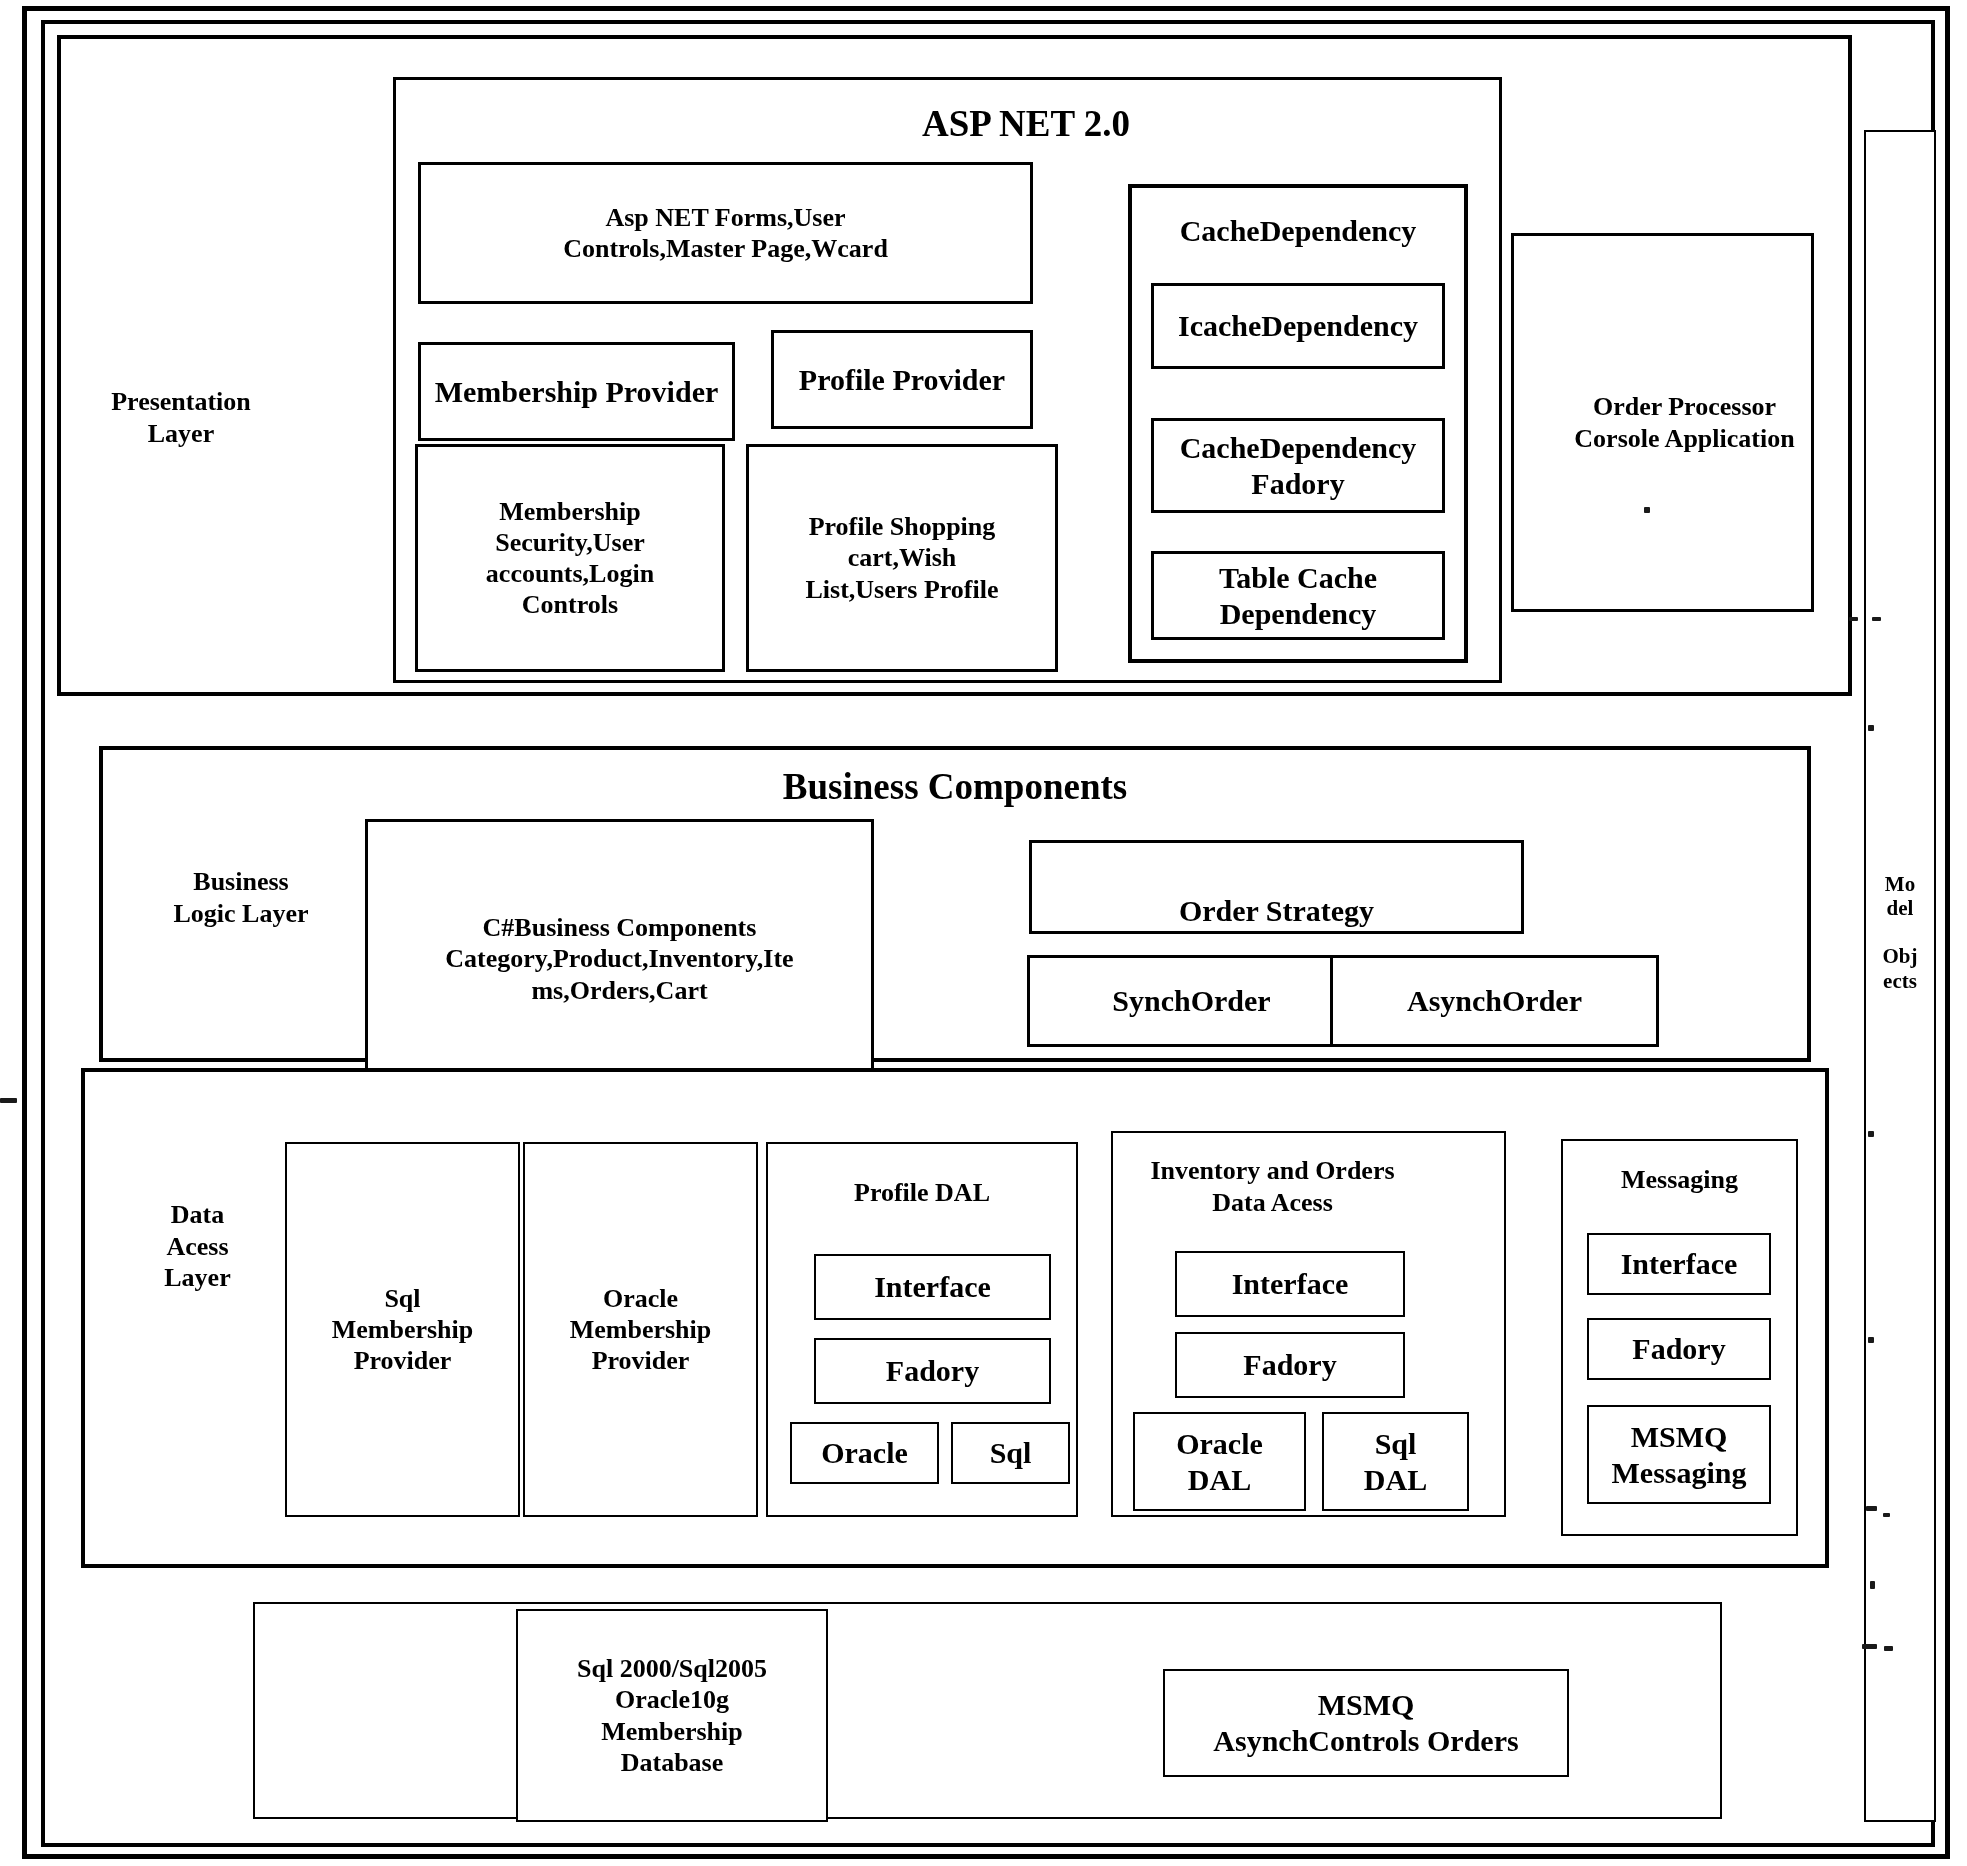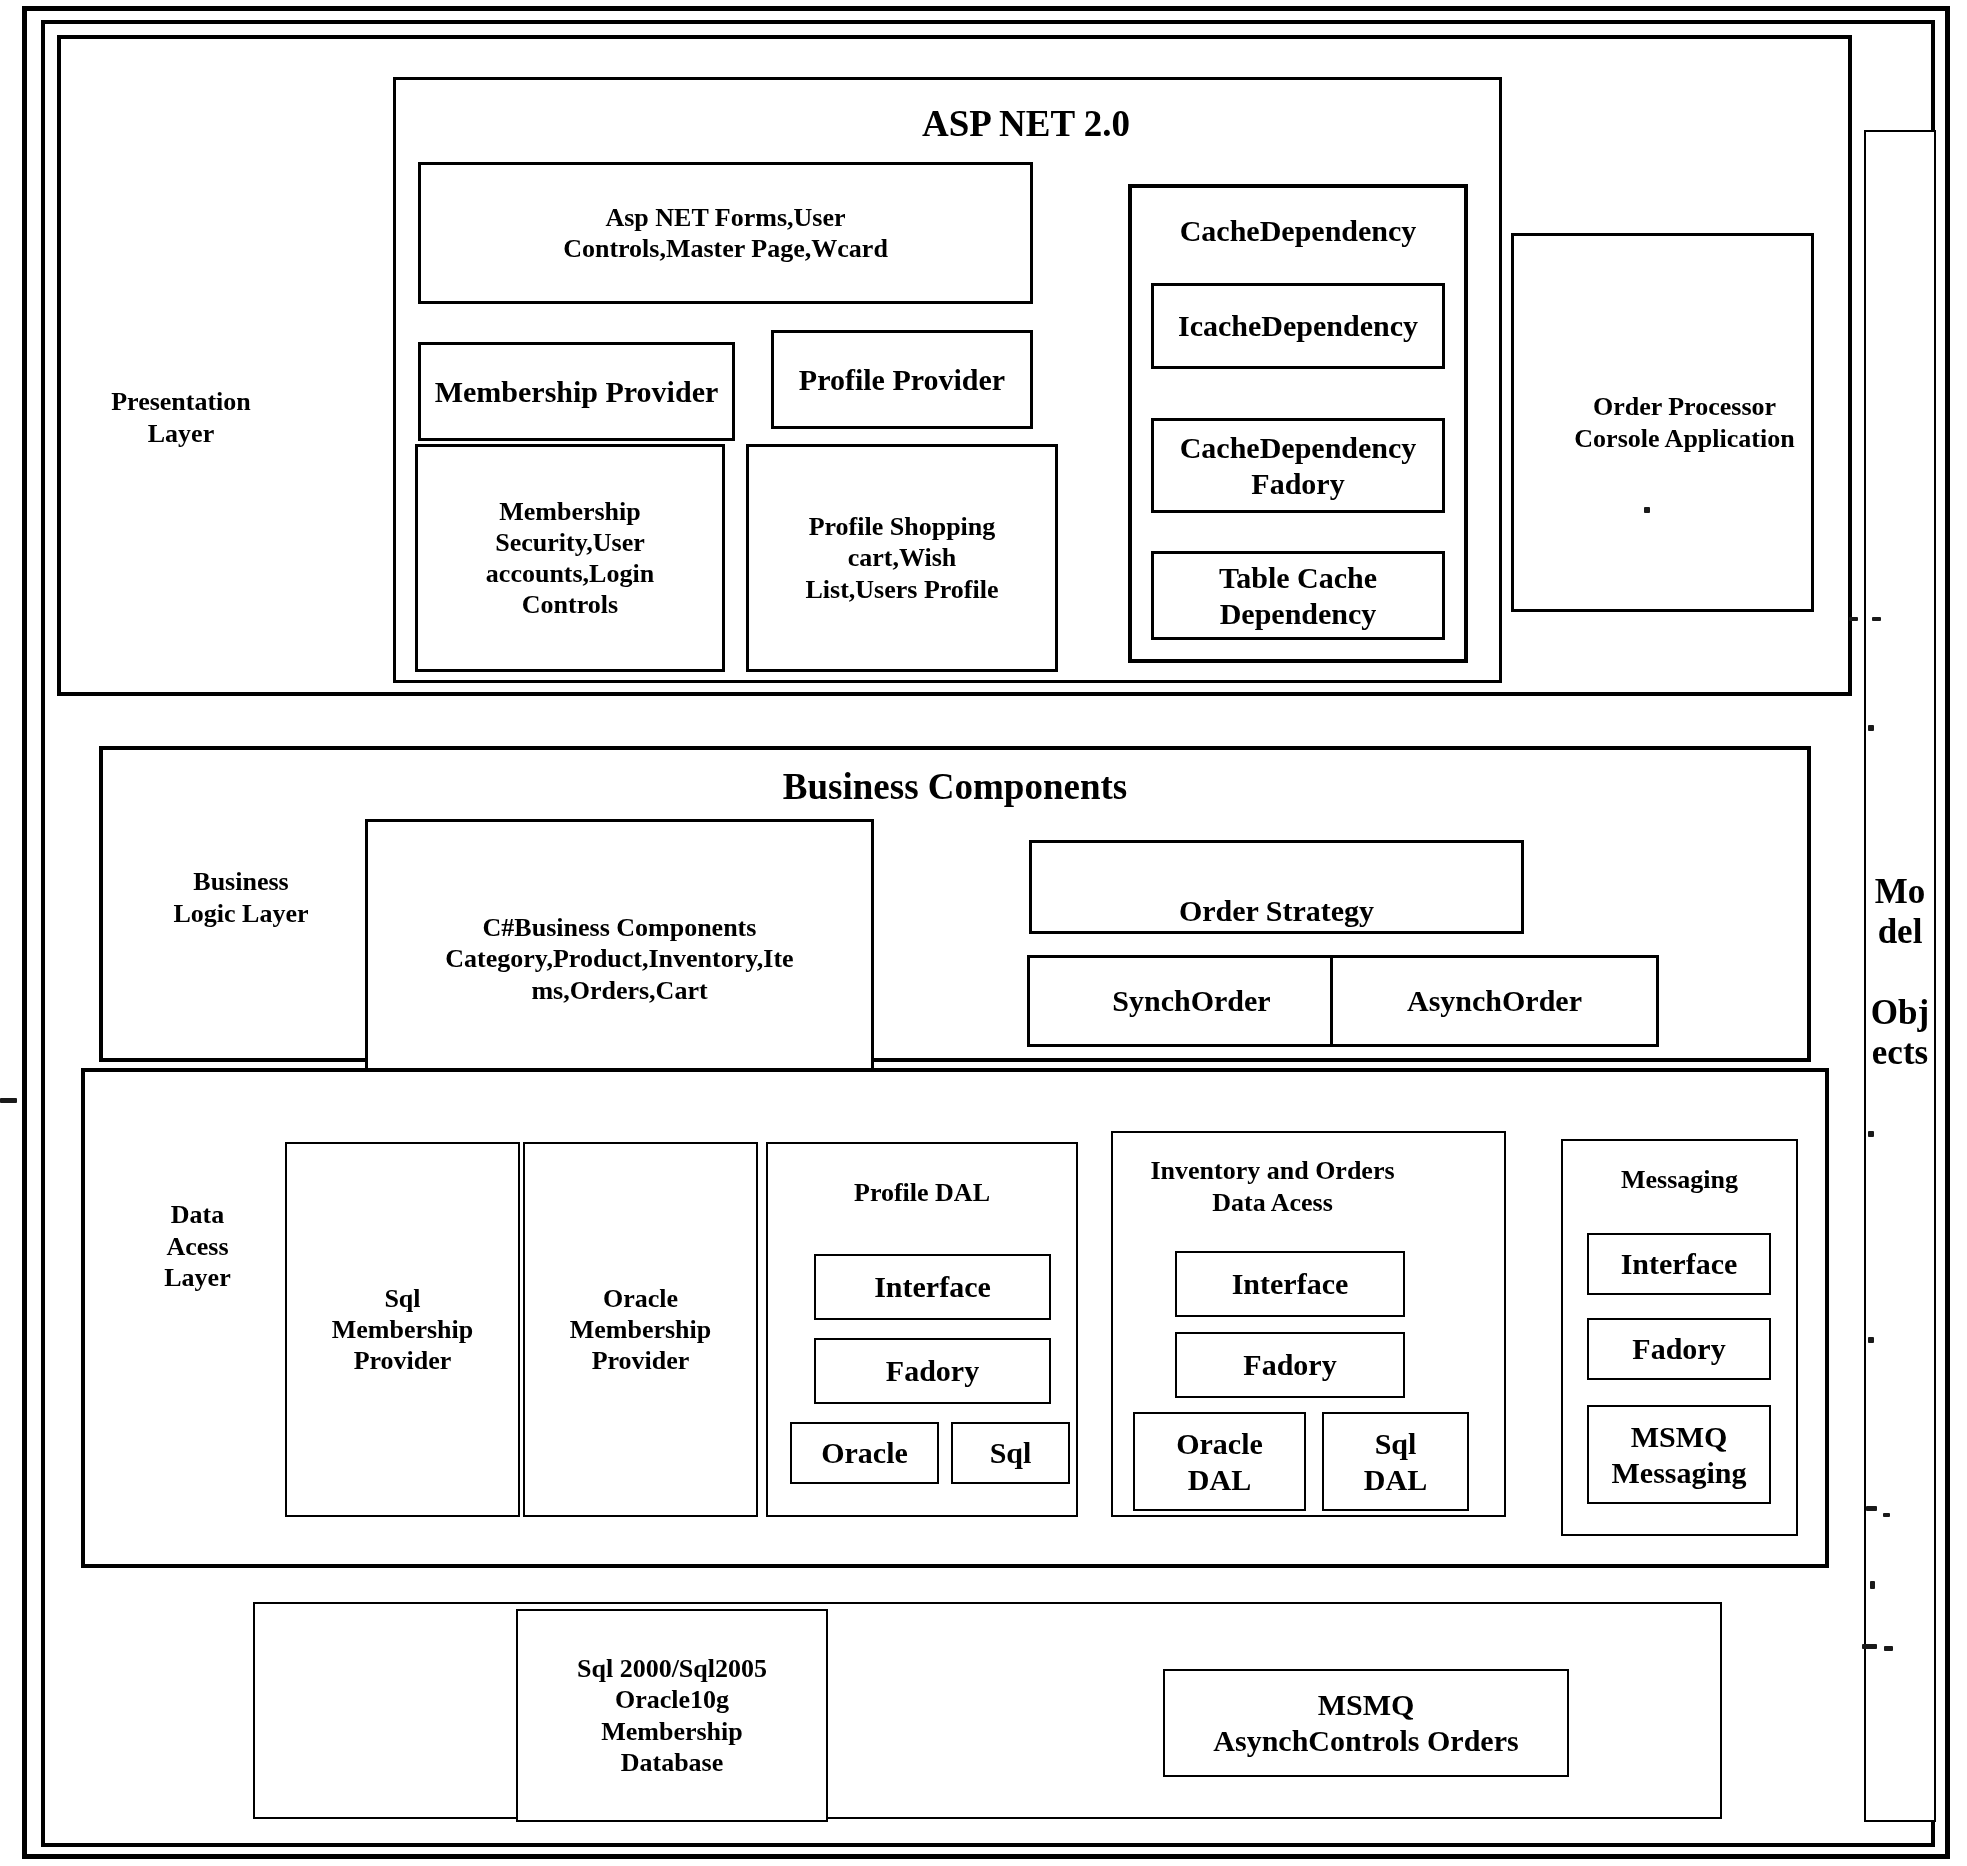--- a/index.html
+++ b/index.html
@@ -57,21 +57,21 @@
     position: absolute;
     left: 41px; top: 20px;
     width: 1894px; height: 1827px;
     border: 4.6px solid #000;
     box-sizing: border-box;
   }
   
   .t-xl { font-size: 37px; }
   .t-lg { font-size: 26px; }
   .t-md { font-size: 30px; }
-  .t-sm { font-size: 35px; }
+  .t-sm { font-size: 21px; }
   
   .speck {
     position: absolute;
     background: #1a1a1a;
     border-radius: 0.9px;
   }
 </style>
 </head>
 <body>
 

